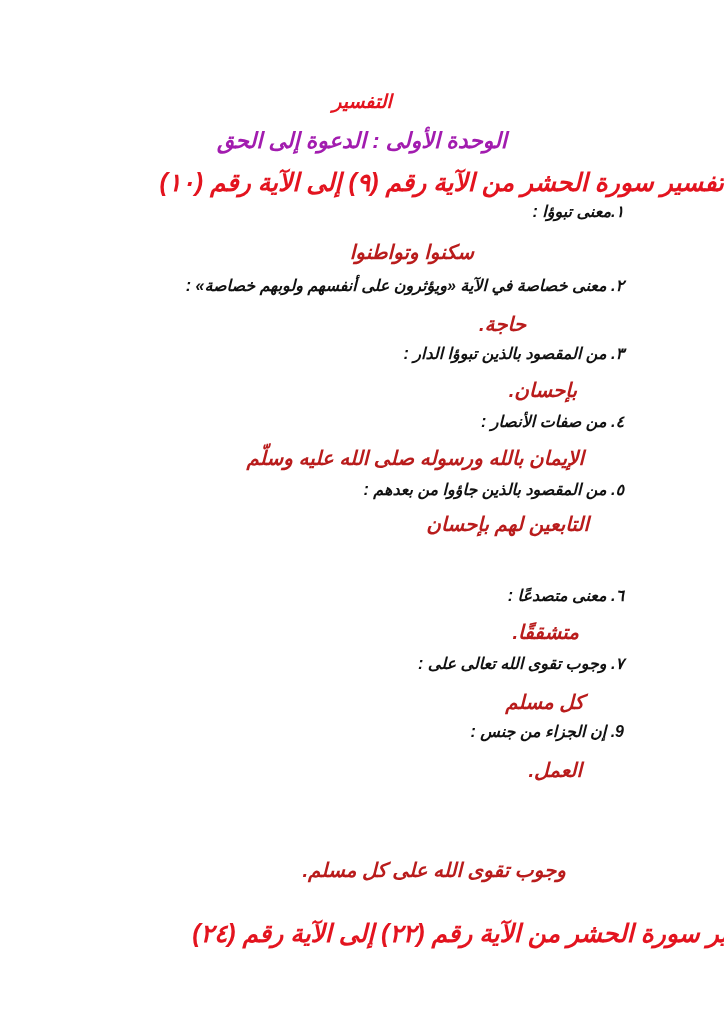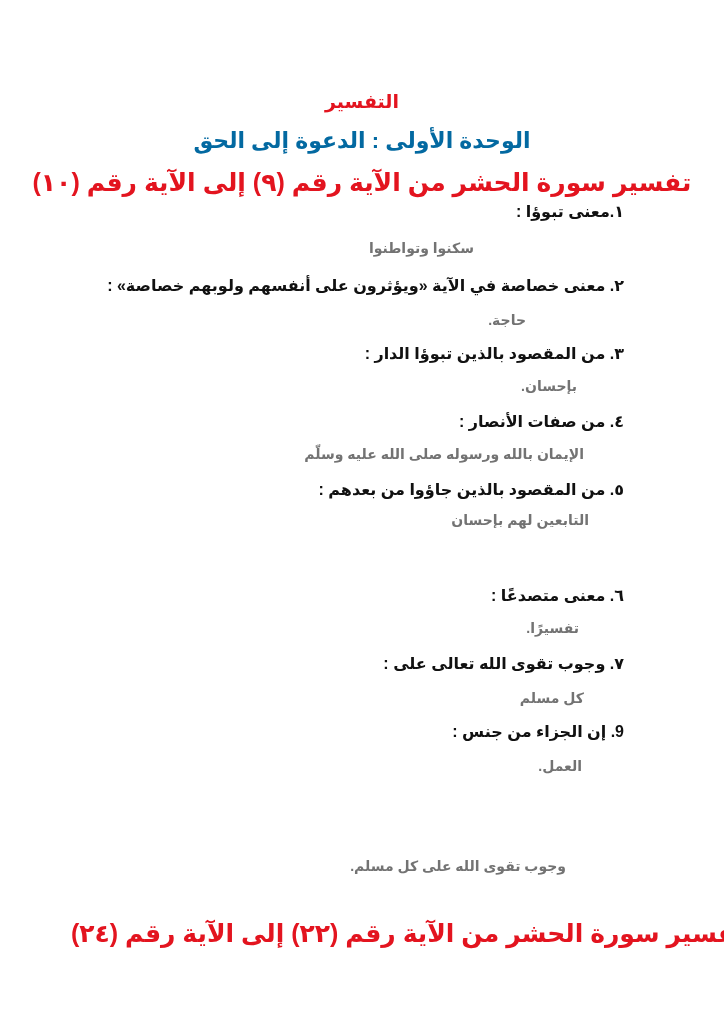--- a/index.html
+++ b/index.html
@@ -1,27 +1,27 @@
 <!DOCTYPE html>
 <html><head>
 <meta charset="utf-8">
 <style>
   html, body { margin: 0; padding: 0; }
   body {
     width: 724px; height: 1024px; background: #ffffff; overflow: hidden;
     font-family: "Liberation Sans", "DejaVu Sans", sans-serif;
     position: relative;
   }
-  .page { position: absolute; left: 0; top: 0; width: 724px; height: 830px; direction: rtl; }
+  .page { position: absolute; left: 0; top: 0; width: 724px; height: 830px; direction: rtl; font-style: italic; }
   .line { position: absolute; white-space: nowrap; font-weight: bold; }
   .title-main { color: #e3141f; font-size: 19px; left: 0; width: 724px; text-align: center; }
-  .title-unit { color: #0369a1; font-size: 22px; left: 0; width: 724px; text-align: center; }
-  .title-section { color: #e3141f; font-size: 25px; left: 0; width: 724px; text-align: center; }
+  .title-unit { color: #a21caf; font-size: 22px; left: 0; width: 724px; text-align: center; }
+  .title-section { color: #e3141f; font-size: 25px; left: 0; width: 724px; }
   .q { color: #111111; font-size: 16px; right: 100px; }
-  .a { color: #737373; font-size: 14px; }
+  .a { color: #b91c1c; font-size: 20px; }
 </style>
 </head>
 <body>
 
 <div class="page">
   <div class="line title-main" style="top:90px;">التفسير</div>
   <div class="line title-unit" style="top:128px;">الوحدة الأولى : الدعوة إلى الحق</div>
   <div class="line title-section" style="top:168px;">تفسير سورة الحشر من الآية رقم (٩) إلى الآية رقم (١٠)</div>
 
   <div class="line q" style="top:202px;">١.معنى تبوؤا :</div>
@@ -34,21 +34,21 @@
   <div class="line a" style="top:378px; right:147px;">بإحسان.</div>
 
   <div class="line q" style="top:412px;margin-left:21px;">٤. من صفات الأنصار :</div>
   <div class="line a" style="top:446px; right:140px;">الإيمان بالله ورسوله صلى الله عليه وسلّم</div>
 
   <div class="line q" style="top:480px;">٥. من المقصود بالذين جاؤوا من بعدهم :</div>
   <div class="line a" style="top:512px; right:135px;">التابعين لهم بإحسان</div>
 
 
   <div class="line q" style="top:586px;">٦. معنى متصدعًا :</div>
-  <div class="line a" style="top:620px; right:145px;">تفسيرًا.</div>
+  <div class="line a" style="top:620px; right:145px;">متشققًا.</div>
 
   <div class="line q" style="top:654px;">٧. وجوب تقوى الله تعالى على :</div>
   <div class="line a" style="top:690px; right:140px;">كل مسلم</div>
 
   <div class="line q" style="top:722px;">9. إن الجزاء من جنس :</div>
   <div class="line a" style="top:758px; right:142px;">العمل.</div>
 
   <div class="line a" style="top:858px; right:158px;">وجوب تقوى الله على كل مسلم.</div>
 
   <div class="line title-section" style="top:919px;padding-left:46px;">تفسير سورة الحشر من الآية رقم (٢٢) إلى الآية رقم (٢٤)</div>

